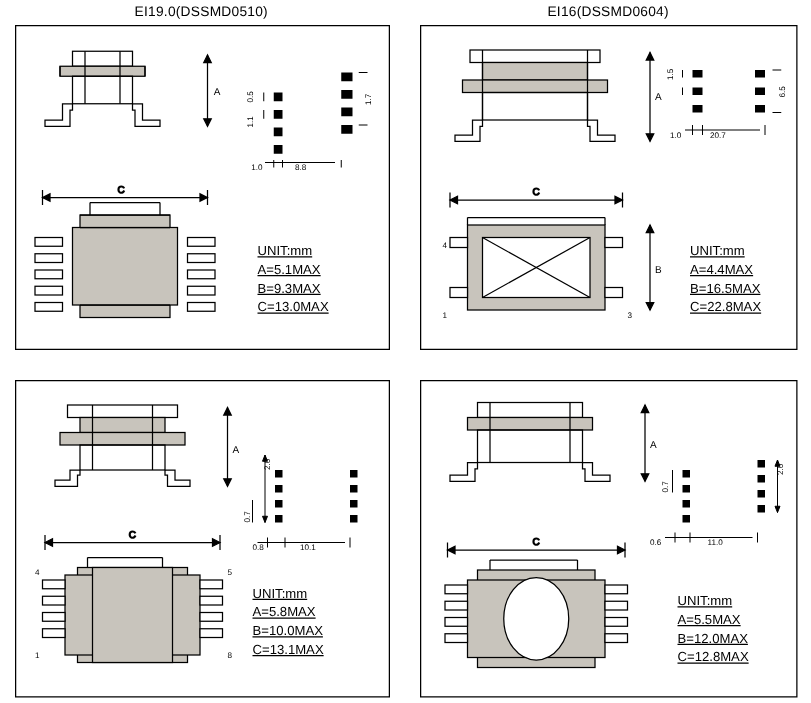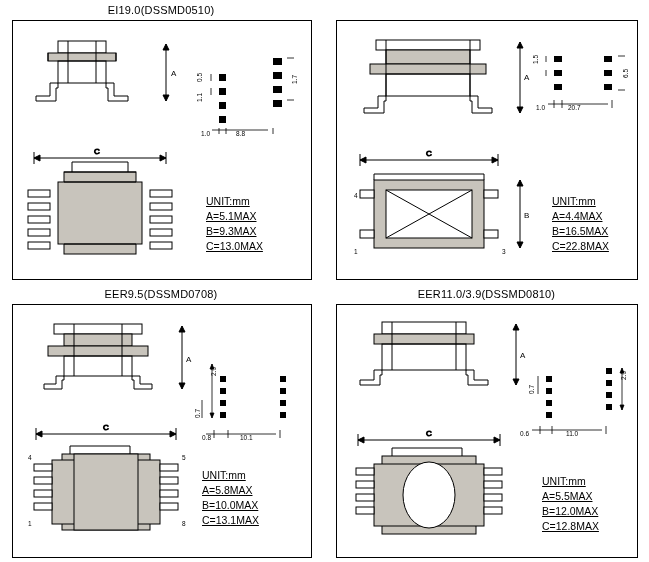--- a/index.html
+++ b/index.html
@@ -106,20 +106,21 @@
 
     <div class="unit-block" style="left:200px;top:190px;">
       <div>UNIT:mm</div>
       <div>A=5.1MAX</div>
       <div>B=9.3MAX</div>
       <div>C=13.0MAX</div>
     </div>
   </div>
 
   <div class="panel" style="left:330px;top:4px;width:313px;height:278px;">
+    <div class="panel-title">EI16(DSSMD0604)</div>
     <div class="frame" style="left:6px;top:16px;width:300px;height:258px;"></div>
 
     <svg width="313" height="278">
       <g stroke="#000" fill="none" stroke-width="1">
 
         <rect x="46" y="36" width="104" height="10"></rect>
         <rect x="56" y="46" width="84" height="14" fill="#c8c4bc"></rect>
         <rect x="40" y="60" width="116" height="10" fill="#c8c4bc"></rect>
         <rect x="56" y="70" width="84" height="22"></rect>
         <line x1="56" y1="36" x2="56" y2="92"></line>
@@ -190,21 +191,20 @@
 
     <div class="unit-block" style="left:222px;top:190px;">
       <div>UNIT:mm</div>
       <div>A=4.4MAX</div>
       <div>B=16.5MAX</div>
       <div>C=22.8MAX</div>
     </div>
   </div>
 
   <div class="panel" style="left:6px;top:288px;width:310px;height:272px;">
-    <div class="panel-title">EER9.5(DSSMD0708)</div>
     <div class="frame" style="left:6px;top:16px;width:298px;height:252px;"></div>
 
     <svg width="310" height="272">
       <g stroke="#000" fill="none" stroke-width="1">
         <rect x="48" y="36" width="88" height="10"></rect>
         <rect x="58" y="46" width="68" height="12" fill="#c8c4bc"></rect>
         <rect x="42" y="58" width="100" height="10" fill="#c8c4bc"></rect>
         <rect x="58" y="68" width="68" height="20"></rect>
         <line x1="68" y1="36" x2="68" y2="88"></line>
         <line x1="116" y1="36" x2="116" y2="88"></line>
@@ -274,21 +274,20 @@
 
     <div class="unit-block" style="left:196px;top:180px;">
       <div>UNIT:mm</div>
       <div>A=5.8MAX</div>
       <div>B=10.0MAX</div>
       <div>C=13.1MAX</div>
     </div>
   </div>
 
   <div class="panel" style="left:330px;top:288px;width:313px;height:272px;">
-    <div class="panel-title">EER11.0/3.9(DSSMD0810)</div>
     <div class="frame" style="left:6px;top:16px;width:300px;height:252px;"></div>
 
     <svg width="313" height="272">
       <g stroke="#000" fill="none" stroke-width="1">
         <rect x="52" y="34" width="84" height="12"></rect>
         <rect x="44" y="46" width="100" height="10" fill="#c8c4bc"></rect>
         <rect x="52" y="56" width="84" height="26"></rect>
         <line x1="62" y1="34" x2="62" y2="82"></line>
         <line x1="126" y1="34" x2="126" y2="82"></line>
         <path d="M52 82 L44 82 L44 92 L30 92 L30 97 L50 97 L50 87 L52 87 Z"></path>

